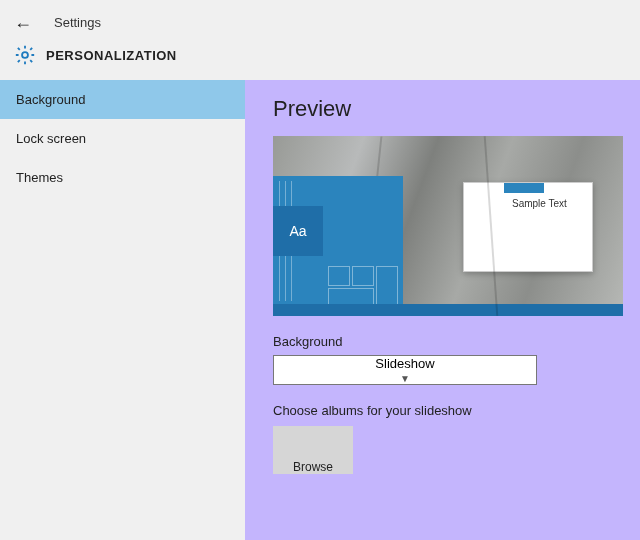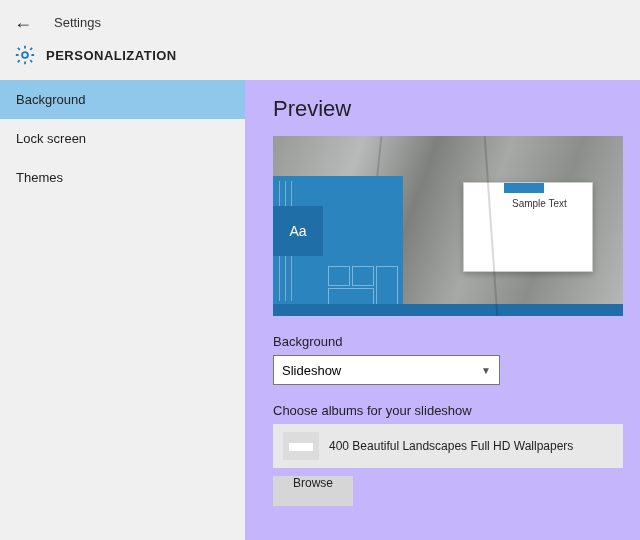--- a/index.html
+++ b/index.html
@@ -26,27 +26,27 @@
     .strip-v { position:absolute; left:12px; top:5px; width:1px; height:120px; background:rgba(255,255,255,0.35); }
     .strip-v.s2 { left:6px; }
     .strip-v.s3 { left:18px; }
     .small-tiles { position:absolute; left:55px; top:90px; width:72px; height:42px; }
     .st { position:absolute; width:22px; height:20px; border:1px solid rgba(255,255,255,0.4); }
     .st1{left:0;top:0;} .st2{left:24px;top:0;} .st3{left:0;top:22px;width:46px;} .st4{left:48px;top:0;height:42px;}
     .sample-window { position:absolute; right:30px; top:46px; width:130px; height:90px; background:#fff; box-shadow:0 2px 6px rgba(0,0,0,0.25); border:1px solid #ccc;padding-left:40px; }
     .sample-titlebar { height:10px; background:#2b84bd; width:40px; }
     .sample-text { font-size:10px; color:#333; padding:5px 8px; }
     .label { font-size: 13px; color: #222; margin-top: 18px; margin-bottom: 6px; }
-    .select { width: 227px; height: 30px; border:1px solid #777; background:#fff; display:flex; align-items:center; justify-content:space-between; padding:0 8px; font-size:13px; cursor:pointer; }
+    .select { width: 264px; height: 30px; border:1px solid #777; background:#fff; display:flex; align-items:center; justify-content:space-between; padding:0 8px; font-size:13px; cursor:pointer;flex-direction:column; }
     .chev { font-size:10px; color:#555; }
     .album-box { width:350px; background:#e8e8e8; padding:8px 10px; display:flex; align-items:center; margin-top:6px; }
     .album-thumb { width:36px; height:28px; background:#dcdcdc; position:relative; margin-right:10px; }
     .album-thumb::after { content:""; position:absolute; left:6px; top:11px; width:24px; height:8px; background:#fff; }
     .album-title { font-size:12px; color:#222; }
-    .browse-btn { margin-top:8px; width:80px; height:30px; background:#d6d6d6; border:none; font-size:12px; color:#222; cursor:pointer; text-align:center; display:flex; align-items:flex-start; justify-content:center; }
+    .browse-btn { margin-top:8px; width:80px; height:48px; background:#d6d6d6; border:none; font-size:12px; color:#222; cursor:pointer; text-align:center; display:flex; align-items:flex-end; justify-content:center; }
   </style>
 </head>
 <body>
 
 <div class="topbar">
   <span class="back-arrow">←</span>
   <span class="topbar-title">Settings</span>
 </div>
 
 <div class="header-row">
@@ -93,23 +93,19 @@
       </div>
     </div>
 
     <div class="label">Background</div>
     <div class="select">
       <span>Slideshow</span>
       <span class="chev">▼</span>
     </div>
 
     <div class="label">Choose albums for your slideshow</div>
-    <div class="album-box">
-      <div class="album-thumb"></div>
-      <div class="album-title">400 Beautiful Landscapes Full HD Wallpapers</div>
-    </div>
     <div class="browse-btn">
         <span>Browse</span>
       </div>
 
 
   </div>
 </div>
 
 </body></html>

